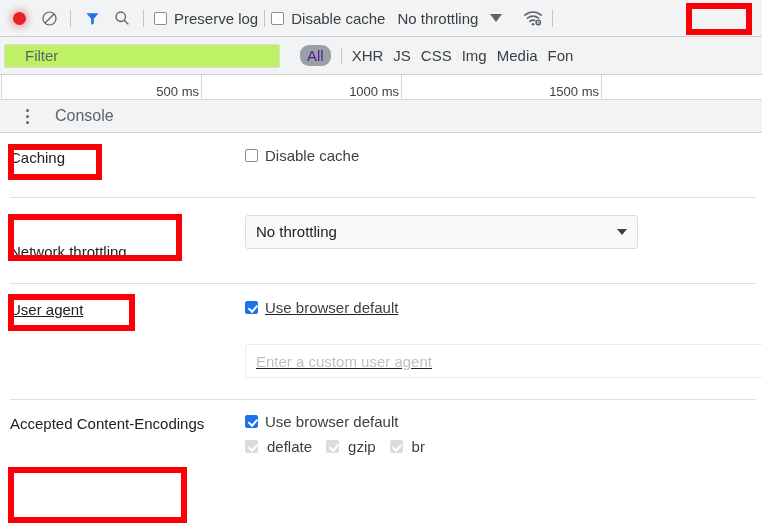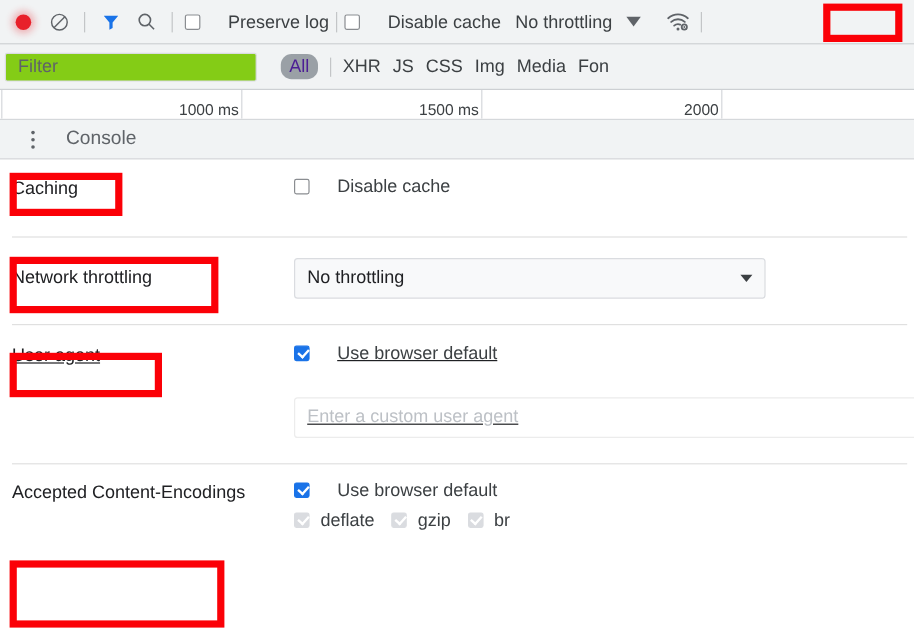--- a/index.html
+++ b/index.html
@@ -80,21 +80,21 @@
   .cb.disabled {
     background: #dadce0;
     border-color: #dadce0;
   }
   .cb.disabled::after {
     border-color: #ffffff;
   }
   .cb-label {
     display: flex;
     align-items: center;
-    gap: 23px;
+    gap: 7px;
     font-size: 15px;
     color: #3c4043;
     white-space: nowrap;
   }
   .tb-text {
     font-size: 15px;
     color: #3c4043;
     white-space: nowrap;
   }
   .caret-down {
@@ -110,29 +110,29 @@
     height: 38px;
     background: #f1f3f4;
     border-bottom: 1px solid #cdd0d3;
     display: flex;
     align-items: center;
     box-sizing: border-box;
     padding: 0 0 0 4px;
     overflow: hidden;
   }
   .filter-input {
-    width: 210px;
+    width: 276px;
     height: 24px;
-    background: #84cc16;
+    background: #bef264;
     border: 1px solid #dadce0;
     border-radius: 2px;
     box-sizing: border-box;
     display: flex;
     align-items: center;
-    padding: 0 10px;
+    padding: 0 20px;
     color: #5f6368;
     font-size: 15px;
     flex: none;
   }
   .ftype-list {
     display: flex;
     align-items: center;
     gap: 10px;
     margin-left: 6px;
     font-size: 15px;
@@ -400,20 +400,21 @@
     <span class="ftype">JS</span>
     <span class="ftype">CSS</span>
     <span class="ftype">Img</span>
     <span class="ftype">Media</span>
     <span class="ftype">Fon</span>
   </div>
 </div>
 
 <div class="ruler">
   <div class="ruler-spacer"></div>
+  <div class="ruler-cell">500 ms</div>
   <div class="ruler-cell">1000 ms</div>
   <div class="ruler-cell">1500 ms</div>
   <div class="ruler-cell">2000</div>
 </div>
 
 <div class="drawer-tabs">
   <div class="kebab">
     <i></i>
       <i></i>
       <i></i>
@@ -430,21 +431,21 @@
     <div class="nc-body">
       <div class="cb-label">
         <span class="cb"></span>
         <span>Disable cache</span>
       </div>
     </div>
   </div>
   <div class="nc-divider" style="margin-top:28px;"></div>
 
   <div class="nc-section" style="padding-top:17px;">
-    <div class="nc-label" style="padding-top:7px;">Network throttling</div>
+    <div class="nc-label" style="padding-top:7px;margin-top:20px;">Network throttling</div>
     <div class="nc-body">
       <div class="select-box">
         <span>No throttling</span>
         <span class="sel-caret"></span>
       </div>
     </div>
   </div>
   <div class="nc-divider" style="margin-top:21px;"></div>
 
   <div class="nc-section" style="padding-top:15px;text-decoration:underline;">

